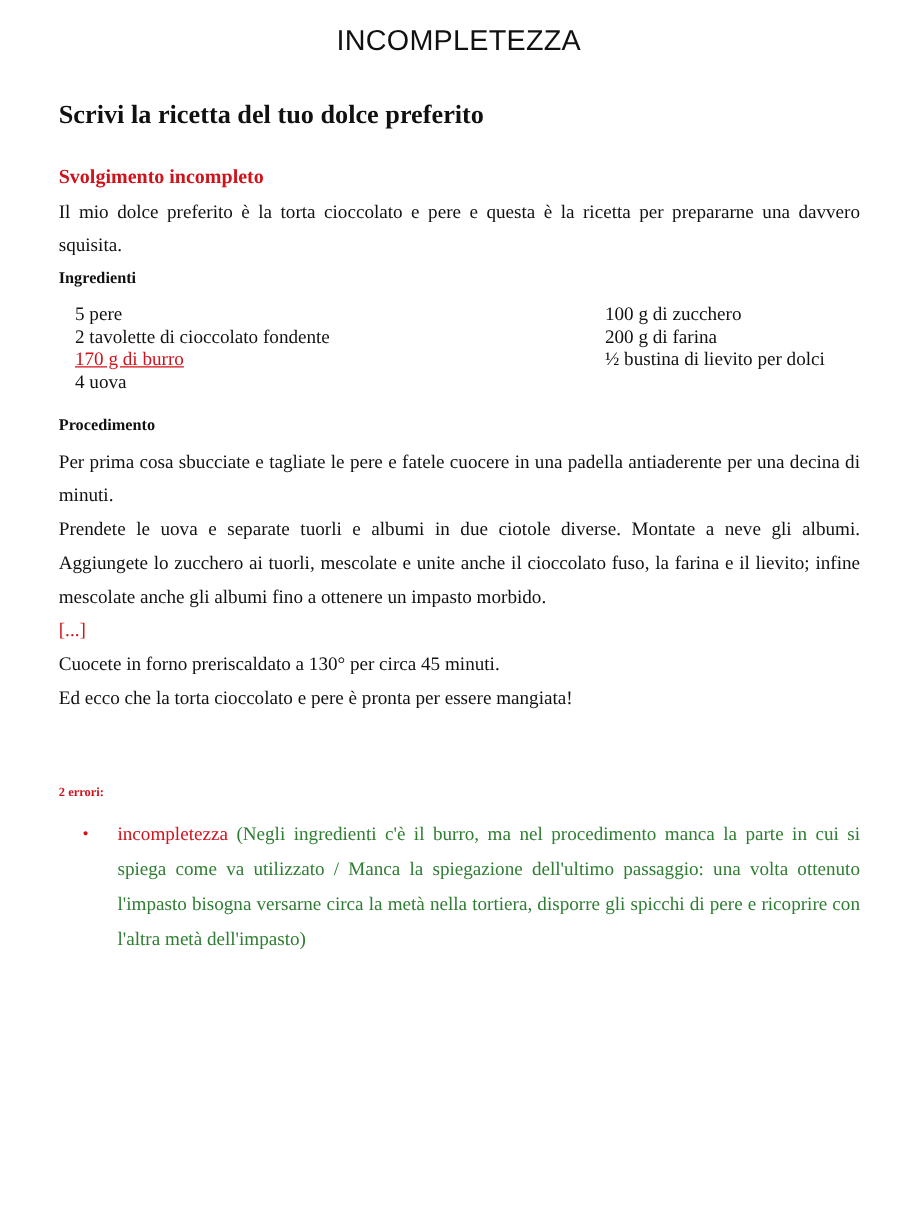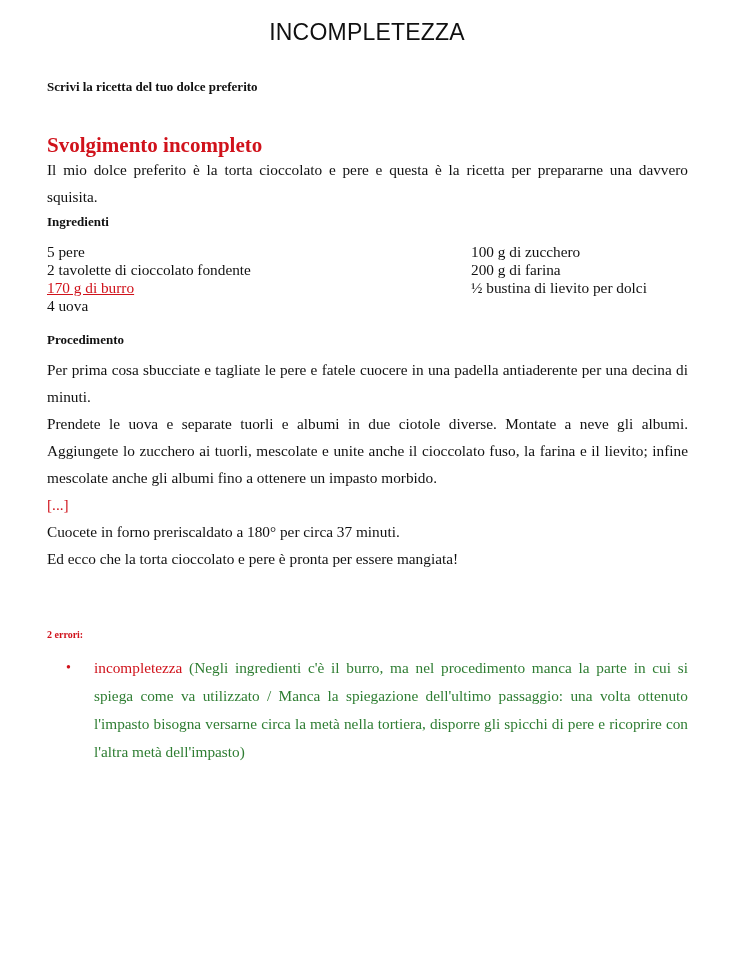--- a/index.html
+++ b/index.html
@@ -25,37 +25,37 @@
     font-size: 23px;
     letter-spacing: 0.2px;
     color: #111;
   }
   .assignment {
     position: absolute;
     top: 79px;
     left: 47px;
     font-family: "Liberation Serif", serif;
     font-weight: bold;
-    font-size: 13px;
+    font-size: 21px;
     color: #111;
   }
   .content {
     position: absolute;
     left: 47px;
     width: 641px;
     font-family: "Liberation Serif", serif;
     font-size: 15.3px;
   }
   .section-red {
     position: absolute;
     top: 133px;
     left: 47px;
     font-family: "Liberation Serif", serif;
     font-weight: bold;
-    font-size: 21px;
+    font-size: 16px;
     color: #d0121b;
   }
   .para {
     text-align: justify;
     line-height: 27px;
     margin: 0;
   }
   .intro { top: 156px; }
   .subhead {
     position: absolute;
@@ -69,21 +69,21 @@
     position: absolute;
     top: 243px;
     left: 47px;
     width: 660px;
     display: flex;
     font-family: "Liberation Serif", serif;
     font-size: 15.3px;
     line-height: 18px;
   }
   .ing-col { display: flex; flex-direction: column; }
-  .ing-col.left { width: 424px; }
+  .ing-col.left { width: 424px; margin-left: 13px; }
   .ing-red {
     color: #d0121b;
     text-decoration: underline;
   }
   .proc { top: 356px; }
   .red { color: #d0121b; }
   .green { color: #2e7d32; }
   .errors-label {
     position: absolute;
     top: 629px;
@@ -144,21 +144,21 @@
     <span>½ bustina di lievito per dolci</span>
   </div>
 </div>
 
 <div class="subhead" style="top:332px;">Procedimento</div>
 
 <div class="content proc">
   <p class="para">Per prima cosa sbucciate e tagliate le pere e fatele cuocere in una padella antiaderente per una decina di minuti.</p>
   <p class="para">Prendete le uova e separate tuorli e albumi in due ciotole diverse. Montate a neve gli albumi. Aggiungete lo zucchero ai tuorli, mescolate e unite anche il cioccolato fuso, la farina e il lievito; infine mescolate anche gli albumi fino a ottenere un impasto morbido.</p>
   <p class="para red">[...]</p>
-  <p class="para">Cuocete in forno preriscaldato a 180° per circa 37 minuti.</p>
+  <p class="para">Cuocete in forno preriscaldato a 130° per circa 45 minuti.</p>
   <p class="para">Ed ecco che la torta cioccolato e pere è pronta per essere mangiata!</p>
 </div>
 
 <div class="errors-label">2 errori:</div>
 
 <ul class="error-list">
   <li class="error-item">
     <span class="bullet">•</span>
     <span class="red">incompletezza</span>
     <span class="green">(Negli ingredienti c'è il burro, ma nel procedimento manca la parte in cui si spiega come va utilizzato / Manca la spiegazione dell'ultimo passaggio: una volta ottenuto l'impasto bisogna versarne circa la metà nella tortiera, disporre gli spicchi di pere e ricoprire con l'altra metà dell'impasto)</span>

